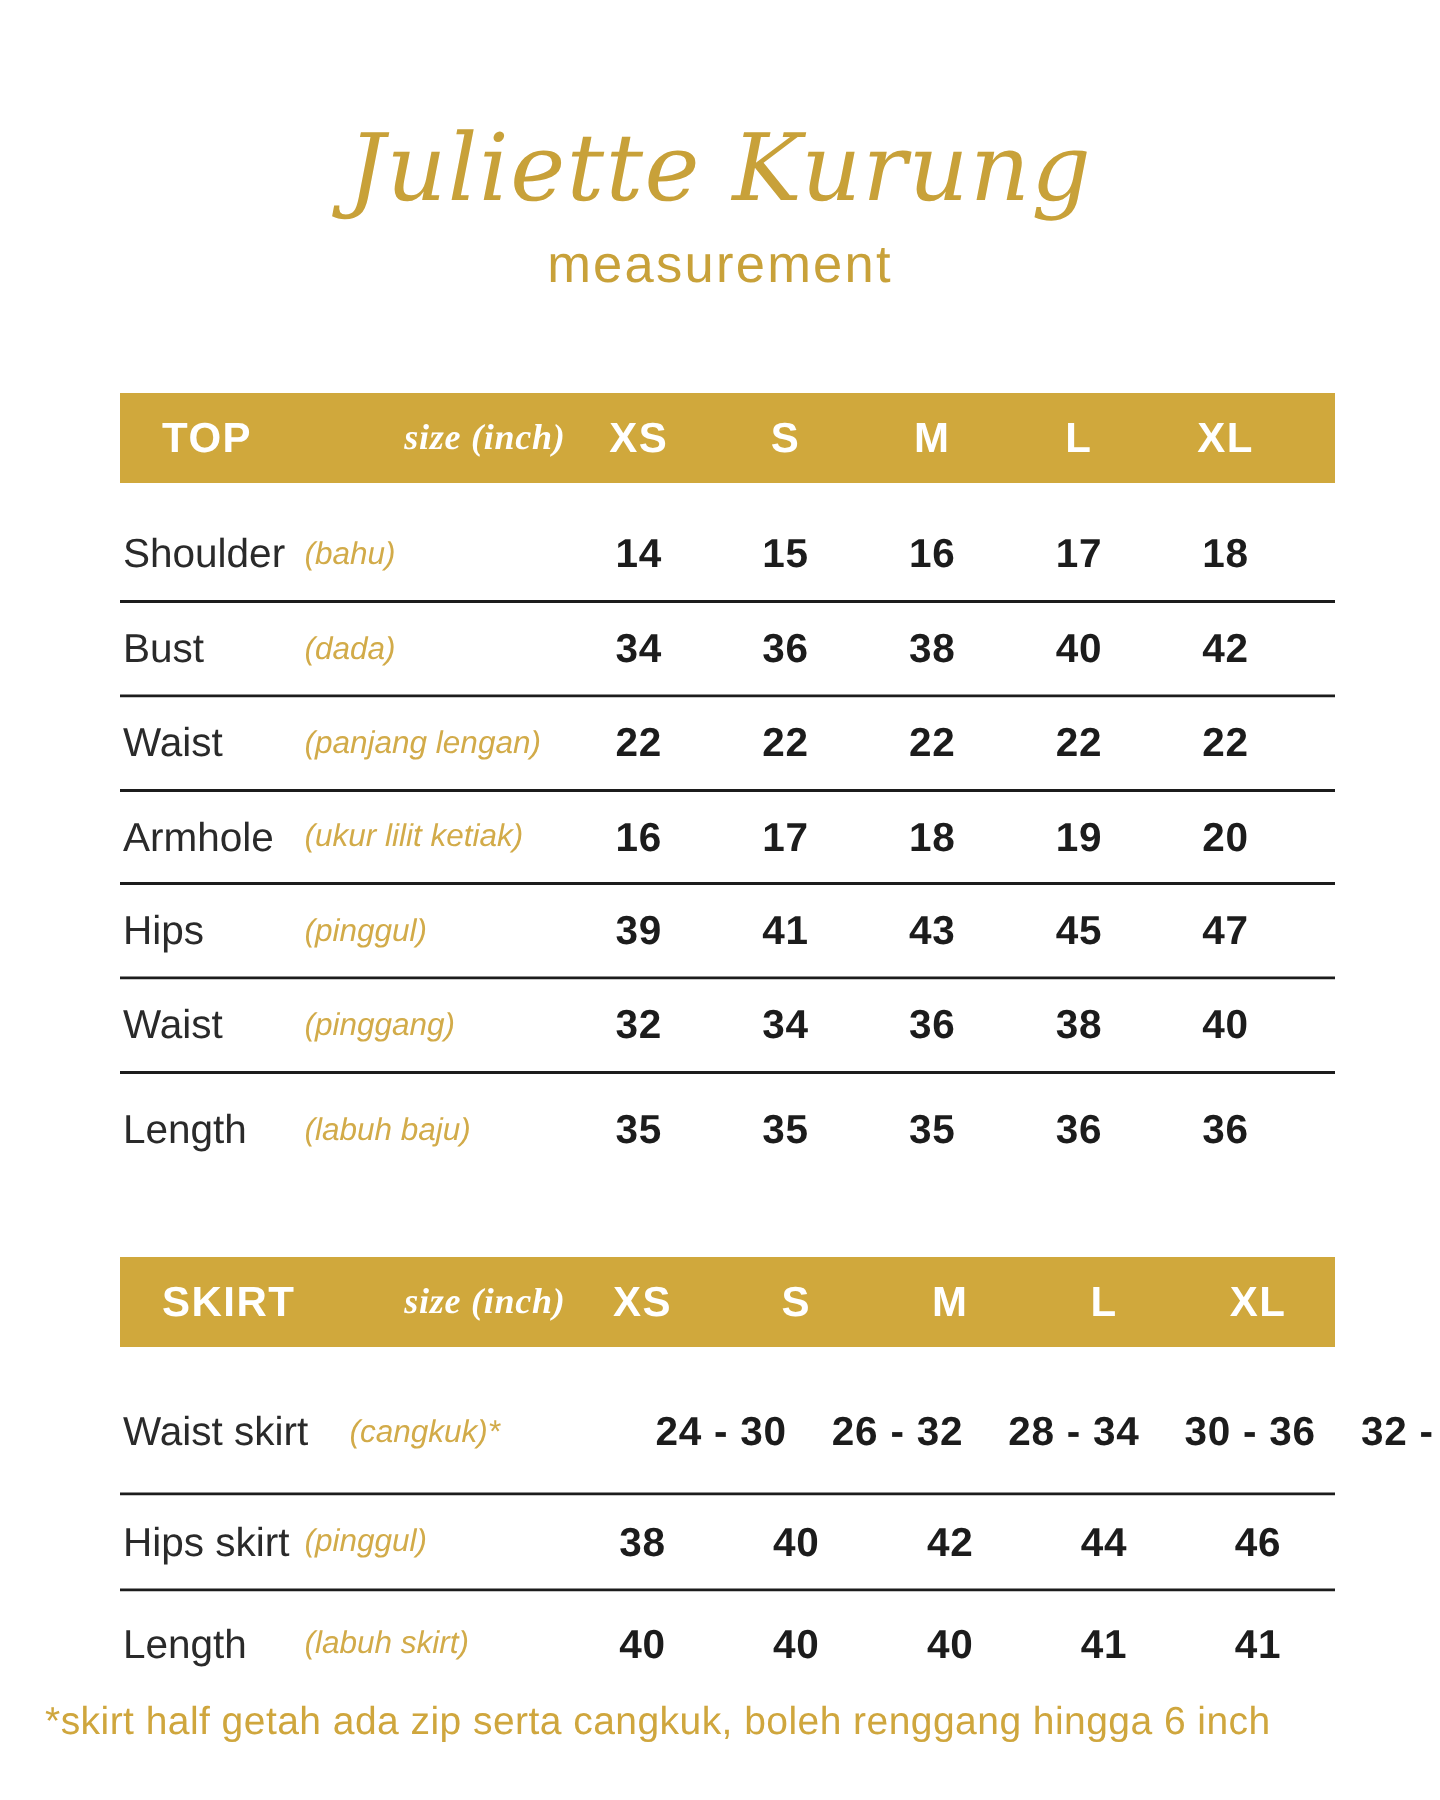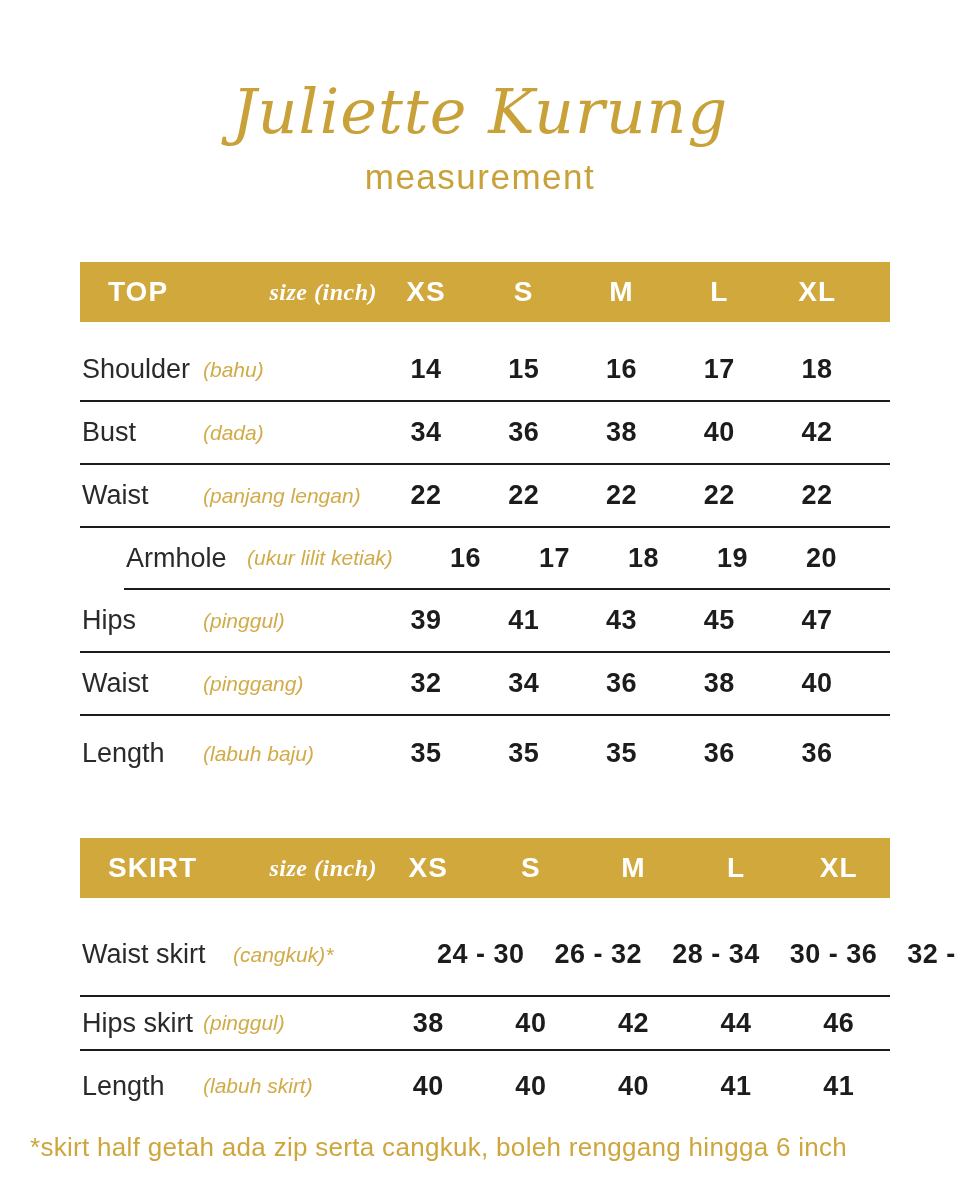--- a/index.html
+++ b/index.html
@@ -101,24 +101,24 @@
     font-weight: 700;
     font-size: 27px;
     color: #1c1c1c;
     letter-spacing: 0.5px;
     white-space: nowrap;
   }
 
   
   .r-first-top  { height: 80px; padding-top: 17px; }
   .r-mid        { height: 63px; }
-  .r-mid-sm     { height: 62px; margin-left: 44px; }
+  .r-mid-sm     { height: 62px; }
   .r-last-top   { height: 75px; border-bottom: none; }
   .r-first-skirt{ height: 99px; padding-top: 16px; gap: 30px; }
-  .r-mid-skirt  { height: 54px; }
+  .r-mid-skirt  { height: 64px; }
   .r-last-skirt { height: 70px; border-bottom: none; }
 
   
   .footnote {
     position: absolute;
     top: 1132px;
     left: 0;
     width: 100%;
     text-align: left;
     font-size: 26px;

